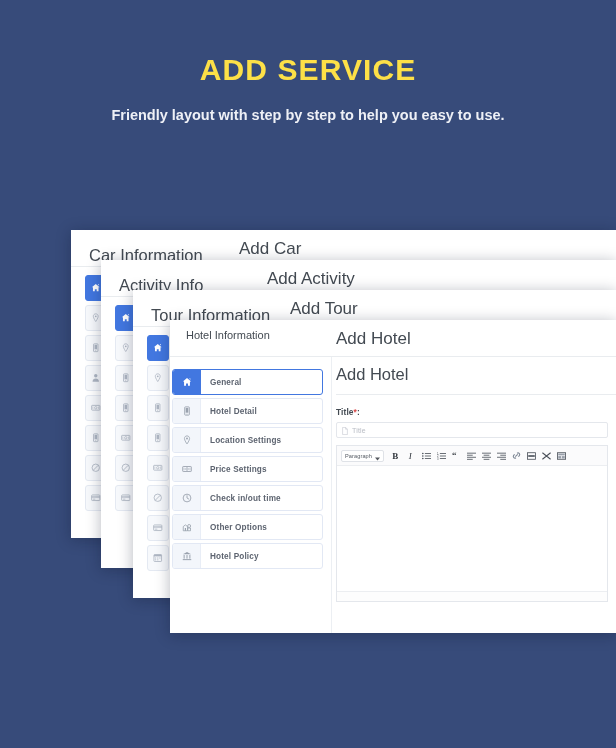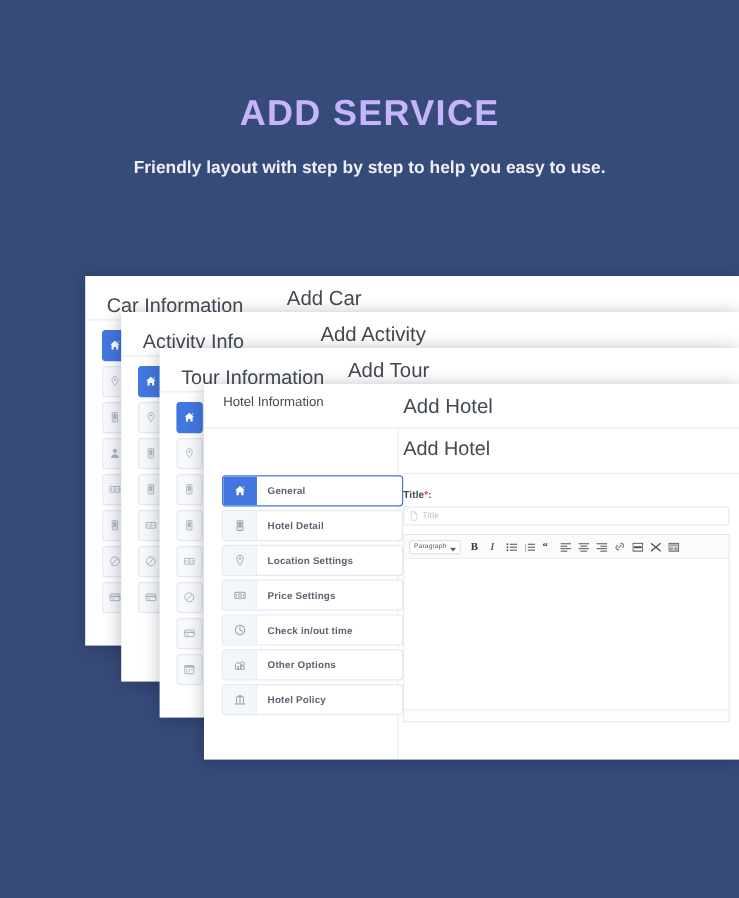--- a/index.html
+++ b/index.html
@@ -19,25 +19,25 @@
   
   #hero {
     position: absolute;
     left: 0;
     top: 0;
     width: 616px;
     text-align: center;
   }
 
   #hero-title {
-    margin-top: 77px;
+    margin-top: 52px;
     font-size: 30px;
     font-weight: bold;
     letter-spacing: 1.1px;
-    color: #c4b5fd;
+    color: #fde047;
     line-height: 1.2;
   }
 
   #hero-subtitle {
     margin-top: 17px;
     font-size: 14.5px;
     font-weight: 700;
     color: #eef0f6;
     line-height: 1.45;
   }
@@ -123,24 +123,23 @@
     position: absolute;
     left: 161px;
     top: 37px;
     width: 1px;
     height: 276px;
     background: #eceff3;
   }
 
   #hotel-menu {
     position: absolute;
-    left: 15px;
+    left: 2px;
     top: 49px;
     width: 151px;
-    margin-top: 27px;
   }
 
   .menu-item {
     display: flex;
     align-items: stretch;
     height: 26px;
     margin-bottom: 3px;
     border: 1px solid #e2e8f4;
     border-radius: 3px;
     background: #ffffff;

